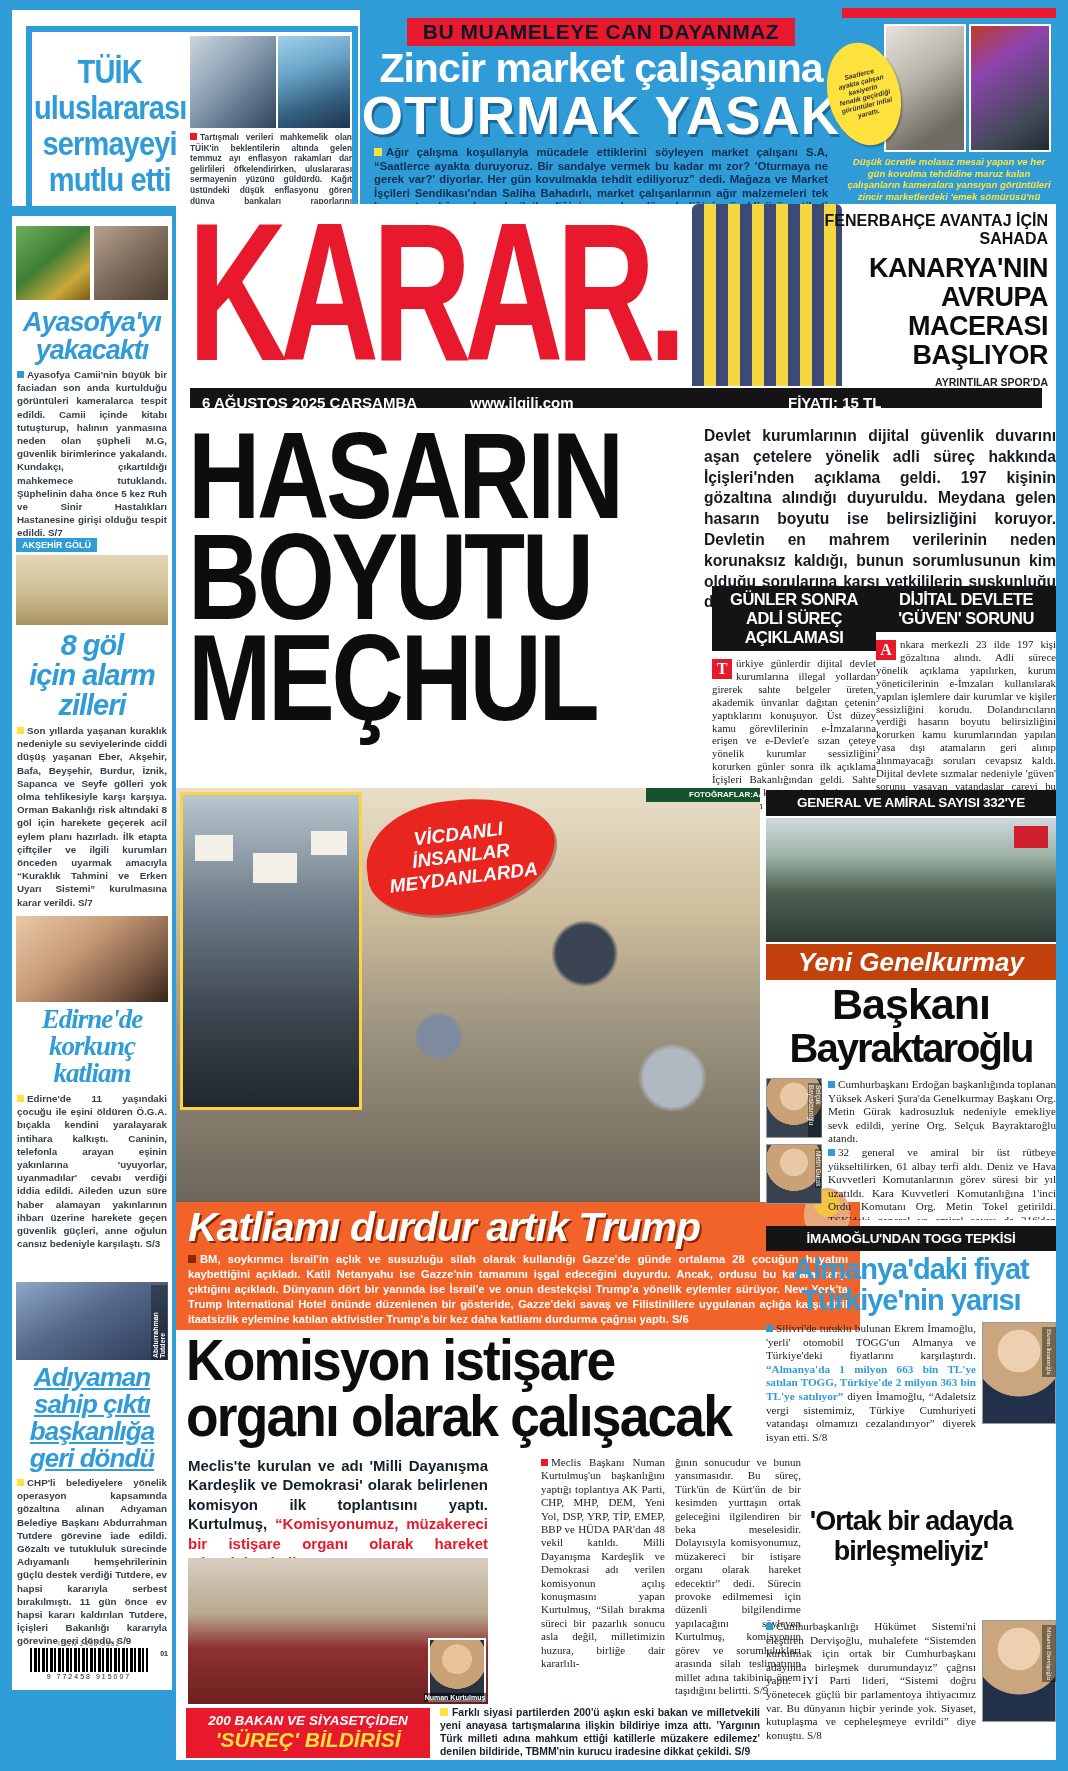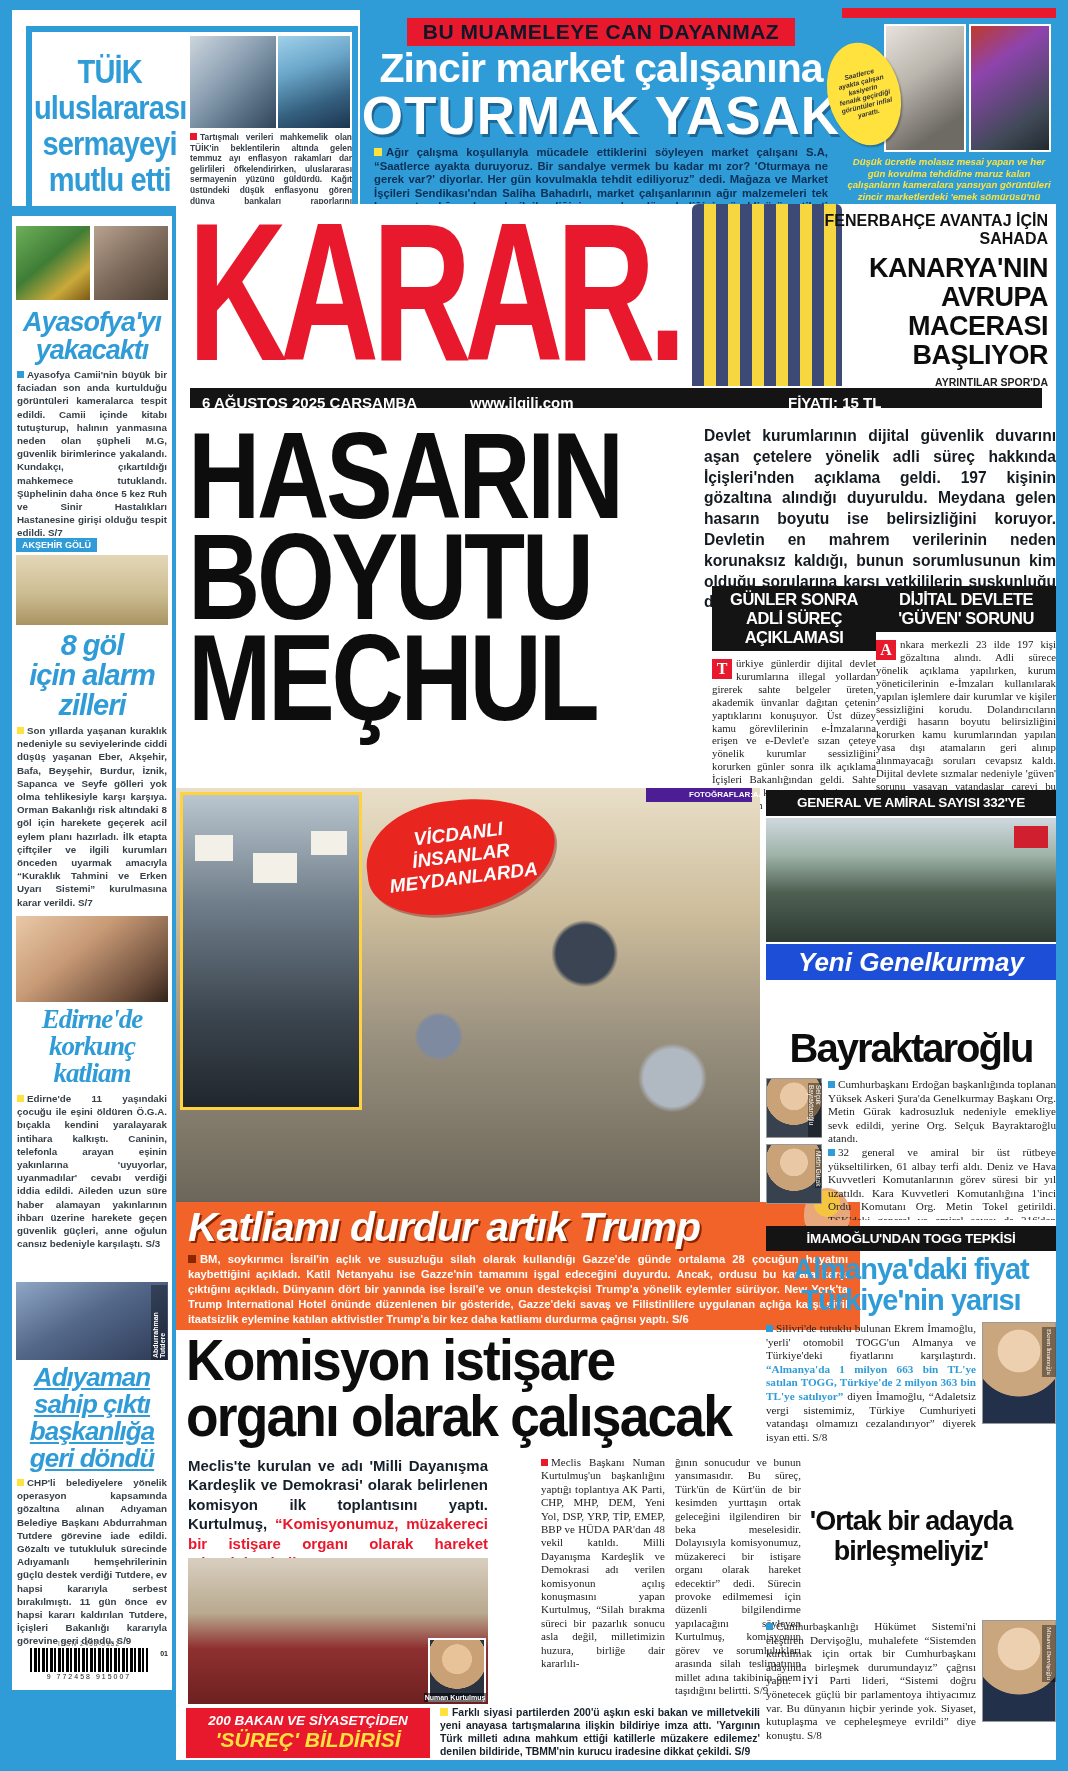--- a/index.html
+++ b/index.html
@@ -71,21 +71,21 @@
   .col1 { left:536px; width:164px; }
   .col2 { left:700px; width:180px; }
 
   
   .crowd { left:0; top:584px; width:584px; height:414px; background:
       radial-gradient(circle at 20% 30%, #d8c49a 0 6%, transparent 7%),
       radial-gradient(circle at 45% 60%, #7e8aa0 0 5%, transparent 6%),
       radial-gradient(circle at 70% 40%, #3a4452 0 6%, transparent 7%),
       radial-gradient(circle at 85% 70%, #b0b8c2 0 5%, transparent 6%),
       linear-gradient(180deg,#e9dfc8 0%,#cdbd9c 30%,#9a917f 60%,#6b6659 100%); }
-  .credit { left:470px; top:584px; width:106px; height:14px; background:#4c1d95; color:#fff; font-size:8px; font-weight:700; text-align:center; line-height:14px;padding-left:43px; }
+  .credit { left:470px; top:584px; width:114px; height:14px; background:#14532d; color:#fff; font-size:8px; font-weight:700; text-align:center; line-height:14px;padding-left:43px; }
   .inset { left:4px; top:588px; width:182px; height:318px; border:3px solid #ffd23f; background:linear-gradient(180deg,#b9c6cf 0%,#6f7d8a 35%,#3c4650 70%,#20262c 100%); }
   .inset .sign { position:absolute; background:#f3f0e8; }
   .splash { left:190px; top:596px; width:190px; height:112px; background:#e8251f; transform:rotate(-7deg); border-radius:46% 54% 58% 42% / 55% 45% 60% 40%; display:flex; align-items:center; justify-content:center; text-align:center; color:#fff; font-weight:900; font-style:italic; font-size:19px; line-height:22px; padding:8px; box-shadow:2px 3px 0 rgba(120,10,10,.4); }
 
   .orangebox { left:0; top:998px; width:684px; height:128px; background:#f2632a; padding:2px 12px; }
   .ob-h { color:#fff; font-weight:900; font-style:italic; font-size:41px; line-height:46px; letter-spacing:-1px; text-shadow:2px 2px 0 #8a2500; white-space:nowrap; }
   .ob-b { margin-top:2px; color:#fff; font-weight:700; font-size:11.2px; line-height:15px; text-align:justify; }
   .ob-b::before { content:""; display:inline-block; width:8px; height:8px; background:#8a2500; margin-right:4px; }
   .trump-head { position:absolute; right:10px; top:-14px; width:46px; height:52px; border-radius:50% 50% 45% 45%; background:radial-gradient(circle at 50% 30%,#f5c542 0 30%,#e8a87c 31% 70%,#27314d 71%); }
 
@@ -105,21 +105,21 @@
   .strip-red .l1 { font-size:13.5px; }
   .strip-red .l2 { font-size:21px; color:#ffe23e; }
   .strip-txt { left:264px; top:1502px; width:320px; font-size:10.4px; line-height:13px; font-weight:700; color:#15202b; text-align:justify; }
   .strip-txt::before { content:""; display:inline-block; width:8px; height:8px; background:#ffe23e; margin-right:4px; }
 
   
   .rc-bar { background:#141414; color:#fff; font-weight:900; font-size:13.5px; text-align:center; line-height:26px; letter-spacing:-.3px; }
   .gen-bar { left:590px; top:586px; width:290px; height:26px; }
   .mil-photo { left:590px; top:614px; width:290px; height:124px; background:linear-gradient(180deg,#cfd8df 0%,#9fb3a8 30%,#4e6052 60%,#2e3b35 100%); }
   .flag { position:absolute; right:8px; top:8px; width:34px; height:22px; background:#d01f2e; }
-  .bayrak-blue { left:590px; top:740px; width:290px; height:36px; background:#1d4ed8; color:#fff; font-weight:900; font-style:italic; font-size:26px; text-align:center; line-height:36px; }
+  .bayrak-blue { left:590px; top:740px; width:290px; height:36px; background:#c2410c; color:#fff; font-weight:900; font-style:italic; font-size:26px; text-align:center; line-height:36px; }
   .bayrak-1 { left:590px; top:778px; width:290px; text-align:center; font-size:43px; line-height:45px; font-weight:900; color:#0d0d0d; letter-spacing:-1px; }
   .bayrak-2 { left:590px; top:822px; width:290px; text-align:center; font-size:40px; line-height:44px; font-weight:900; color:#0d0d0d; letter-spacing:-2px; }
   .port { position:absolute; width:56px; height:60px; background:radial-gradient(circle at 50% 30%,#e9c9a5 0 28%,#c9a377 29% 58%,#37424e 59%); border:1px solid #999; }
   .rc-body { font-family:"Liberation Serif", serif; font-size:11.2px; line-height:13.6px; color:#222; text-align:justify; }
   .rc-body p::before { content:""; display:inline-block; width:7px; height:7px; background:#2f9cd8; margin-right:3px; }
   .bayrak-body { left:652px; top:874px; width:228px; height:142px; overflow:hidden; }
   .togg-bar { left:590px; top:1022px; width:290px; height:25px; line-height:25px; }
   .togg-h { left:590px; top:1050px; width:290px; text-align:center; color:#2f9cd8; font-weight:900; font-size:29px; line-height:31px; letter-spacing:-1px; }
   .togg-body { left:590px; top:1118px; width:290px; height:178px; overflow:hidden; }
   .togg-body .q { color:#2f9cd8; font-weight:700; }
@@ -269,20 +269,21 @@
       <div class="l1">200 BAKAN VE SİYASETÇİDEN</div>
       <div class="l2">'SÜREÇ' BİLDİRİSİ</div>
     </div>
     <div class="abs strip-txt">Farklı siyasi partilerden 200'ü aşkın eski bakan ve milletvekili yeni anayasa tartışmalarına ilişkin bildiriye imza attı. 'Yargının Türk milleti adına mahkum ettiği katillerle müzakere edilemez' denilen bildiride, TBMM'nin kurucu iradesine dikkat çekildi. S/9</div>
 
     <div class="abs rc-bar gen-bar">GENERAL VE AMİRAL SAYISI 332'YE YÜKSELTİLDİ</div>
     <div class="ph mil-photo">
       <div class="flag"></div>
     </div>
     <div class="abs bayrak-blue">Yeni Genelkurmay</div>
+    <div class="abs bayrak-1">Başkanı</div>
     <div class="abs bayrak-2">Bayraktaroğlu</div>
     <div class="port" style="left:590px;top:874px;">
       <span class="vcap-dark">Selçuk Bayraktaroğlu</span>
     </div>
     <div class="port" style="left:590px;top:940px;">
       <span class="vcap-dark">Metin Gürak</span>
     </div>
     <div class="abs rc-body bayrak-body">
       <p>Cumhurbaşkanı Erdoğan başkanlığında toplanan Yüksek Askeri Şura'da Genelkurmay Başkanı Org. Metin Gürak kadrosuzluk nedeniyle emekliye sevk edildi, yerine Org. Selçuk Bayraktaroğlu atandı.</p>
       <p>32 general ve amiral bir üst rütbeye yükseltilirken, 61 albay terfi aldı. Deniz ve Hava Kuvvetleri Komutanlarının görev süresi bir yıl uzatıldı. Kara Kuvvetleri Komutanlığına 1'inci Ordu Komutanı Org. Metin Tokel getirildi. TSK'daki general ve amiral sayısı da 316'dan 332'ye yükseltildi. S/9</p>

